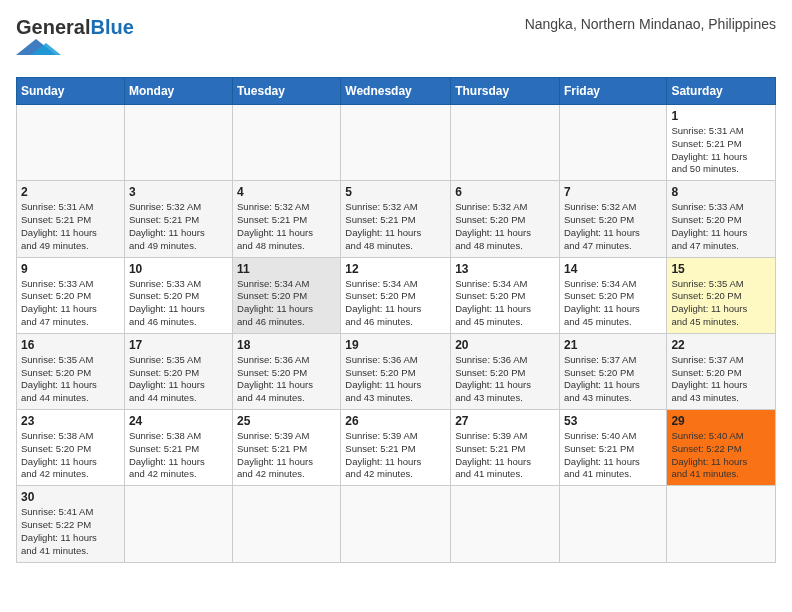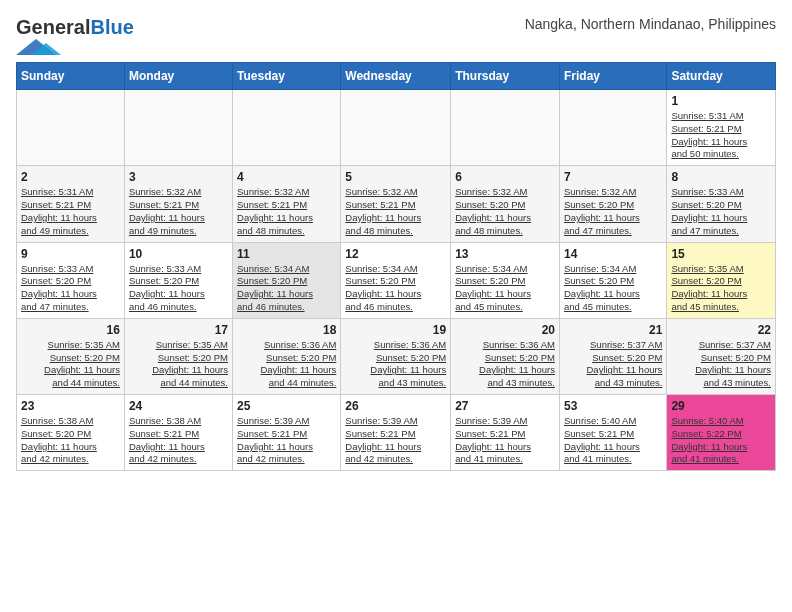--- a/index.html
+++ b/index.html
@@ -7,21 +7,21 @@
       font-family: Arial, sans-serif;
       background: #fff;
       width: 792px;
       min-height: 612px;
       padding: 16px;
     }
     .header-section {
       display: flex;
       justify-content: space-between;
       align-items: flex-start;
-      margin-bottom: 5px;
+      margin-bottom: 20px;
     }
     .logo {
       display: flex;
       flex-direction: column;
       align-items: flex-start;
     }
     .title-section {
       text-align: right;
     }
     .month-title {
@@ -60,21 +60,20 @@
       font-size: 12px;
       font-weight: bold;
       color: #222;
       display: block;
       margin-bottom: 2px;
     }
     .cell-content {
       font-size: 9.5px;
       line-height: 1.35;
       color: #333;
-      text-decoration: underline;
     }
     .empty-cell {
       background: #f9f9f9;
     }
     tr:nth-child(even) td {
       background-color: #f5f5f5;
     }
     tr:nth-child(odd) td {
       background-color: #fff;
     }
@@ -226,21 +225,21 @@
 and 45 minutes.</div>
         </td>
         <td style="background-color: #fef9c3;">
           <span class="day-number">15</span>
           <div class="cell-content" style="white-space: pre-line;">Sunrise: 5:35 AM
 Sunset: 5:20 PM
 Daylight: 11 hours
 and 45 minutes.</div>
         </td>
       </tr>
-      <tr style="background-color: #ec4899; text-align: right;">
+      <tr style="background-color: #ec4899;">
         <td style="background-color: rgb(245, 245, 245);">
           <span class="day-number">16</span>
           <div class="cell-content" style="white-space: pre-line;">Sunrise: 5:35 AM
 Sunset: 5:20 PM
 Daylight: 11 hours
 and 44 minutes.</div>
         </td>
         <td style="background-color: rgb(245, 245, 245);">
           <span class="day-number">17</span>
           <div class="cell-content" style="white-space: pre-line;">Sunrise: 5:35 AM
@@ -320,22 +319,37 @@
 Daylight: 11 hours
 and 41 minutes.</div>
         </td>
         <td style="background-color: rgb(255, 255, 255);">
           <span class="day-number">53</span>
           <div class="cell-content" style="white-space: pre-line;">Sunrise: 5:40 AM
 Sunset: 5:21 PM
 Daylight: 11 hours
 and 41 minutes.</div>
         </td>
-        <td style="background-color: #ec4899;">
+        <td style="background-color: #f97316;">
           <span class="day-number">29</span>
           <div class="cell-content" style="white-space: pre-line;">Sunrise: 5:40 AM
 Sunset: 5:22 PM
 Daylight: 11 hours
 and 41 minutes.</div>
         </td>
+      </tr>
+      <tr style="background-color: rgb(245, 245, 245);">
+        <td style="background-color: rgb(245, 245, 245);">
+          <span class="day-number">30</span>
+          <div class="cell-content" style="white-space: pre-line;">Sunrise: 5:41 AM
+Sunset: 5:22 PM
+Daylight: 11 hours
+and 41 minutes.</div>
+        </td>
+        <td class="empty-cell" style="background-color: rgb(249, 249, 249);"></td>
+        <td class="empty-cell" style="background-color: rgb(249, 249, 249);"></td>
+        <td class="empty-cell" style="background-color: rgb(249, 249, 249);"></td>
+        <td class="empty-cell" style="background-color: rgb(249, 249, 249);"></td>
+        <td class="empty-cell" style="background-color: rgb(249, 249, 249);"></td>
+        <td class="empty-cell" style="background-color: rgb(249, 249, 249);"></td>
       </tr>
     </tbody>
 </table>
 
 </body></html>

